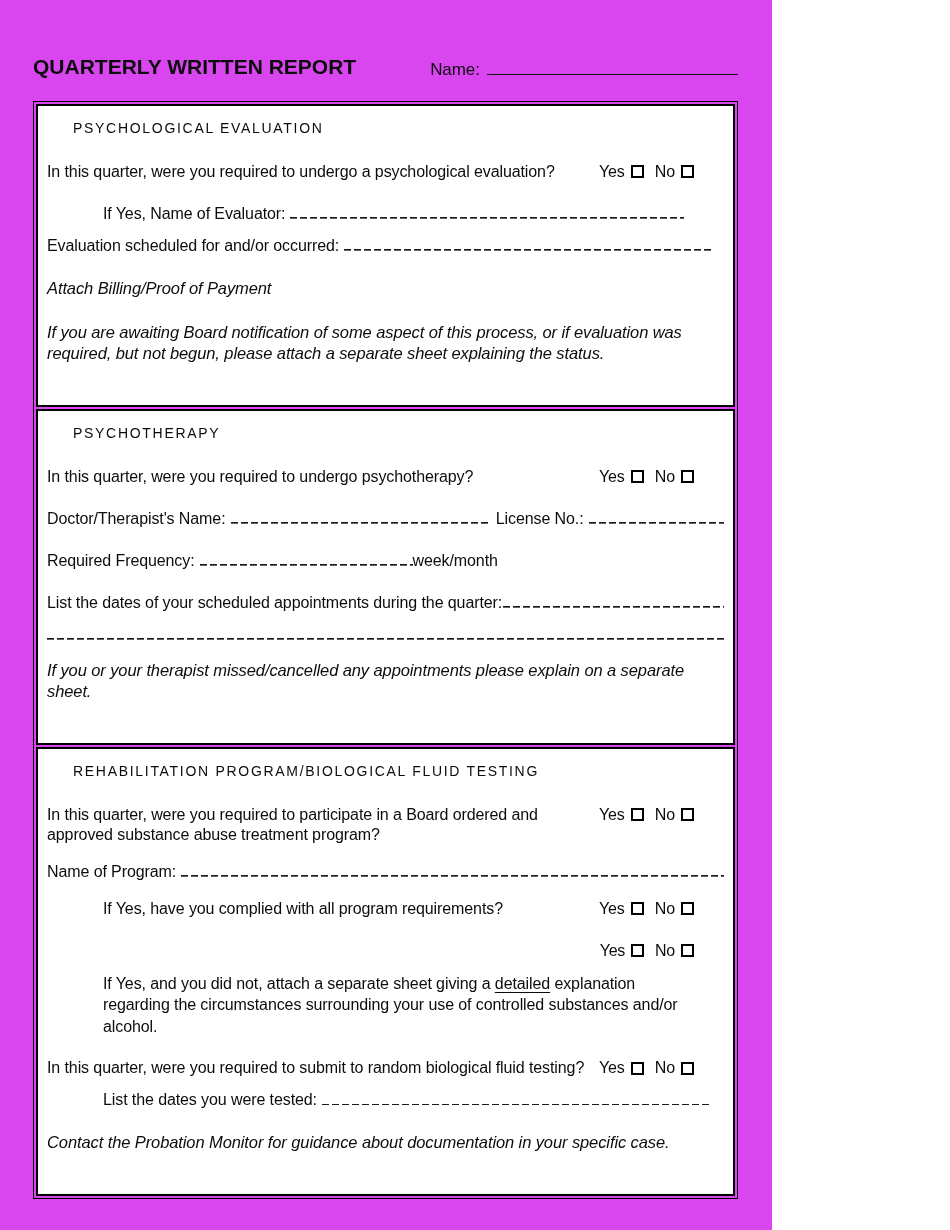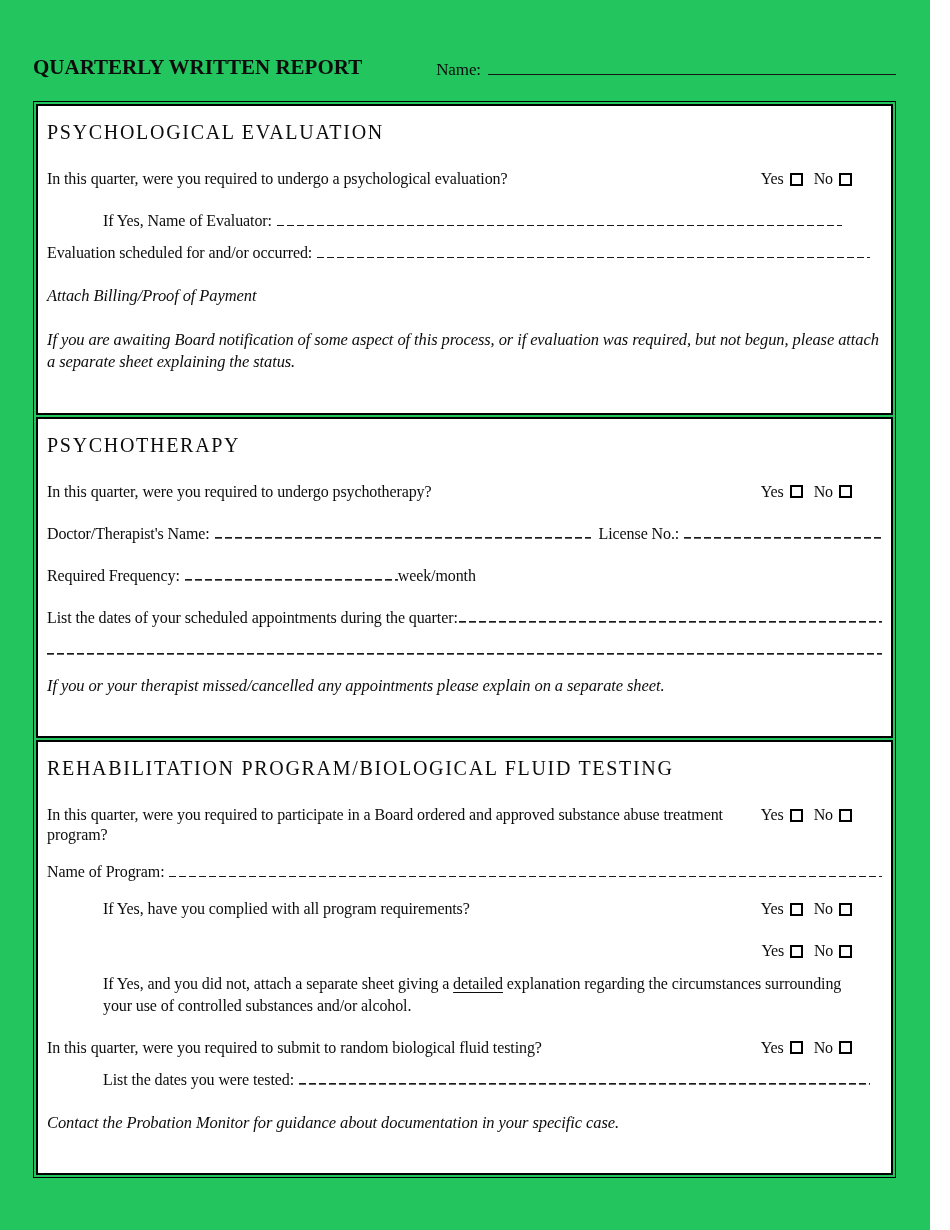--- a/index.html
+++ b/index.html
@@ -2,29 +2,28 @@
 <html><head>
 <meta charset="utf-8">
 <style>
   * { box-sizing: border-box; margin: 0; padding: 0; }
   html, body { background: #ffffff; }
   body {
     font-family: "Liberation Sans", sans-serif;
     color: #0c0c0c;
   }
   .page {
-    width: 930px;
+    width: 772px;
     height: 1230px;
     padding: 54px 34px 0 33px;
     font-size: 16px;
     letter-spacing: -0.1px;
     line-height: 1.25;
     overflow: hidden;
-    background: #22c55e;
-    font-family: Liberation Serif, serif;
+    background: #d946ef;
   }
 
   
   .header {
     display: flex;
     align-items: flex-end;
     margin-bottom: 21px;
   }
   .title {
     font-size: 21px;
@@ -53,24 +52,25 @@
     padding: 2px;
   }
   .section {
     border: 2px solid #000;
     padding: 14px 9px 18px 9px;
     background: #fff;
   }
   .section + .section { margin-top: 2px; }
 
   .sec-h {
-    font-size: 20px;
+    font-size: 14px;
     font-weight: normal;
     letter-spacing: 1.7px;
     margin-bottom: 24px;
+    margin-left: 26px;
   }
 
   
   .row {
     display: flex;
     align-items: baseline;
     margin-bottom: 22px;
   }
   .row.align-end { align-items: flex-start; }
   .mb-sm  { margin-bottom: 12px; }

